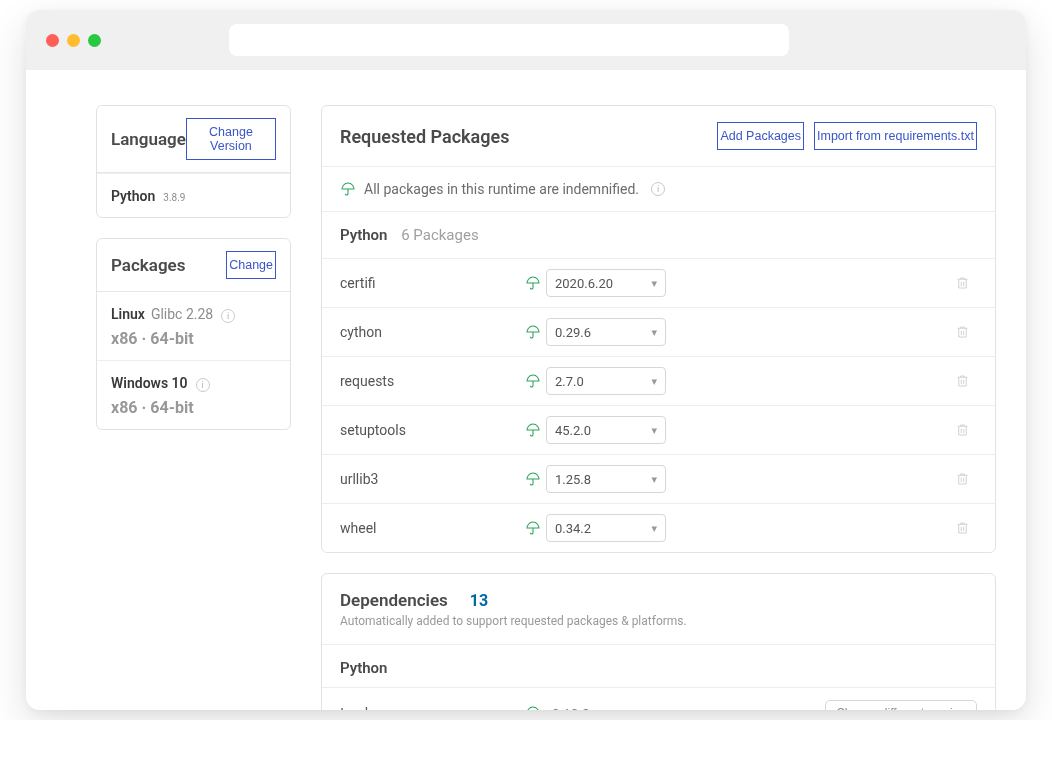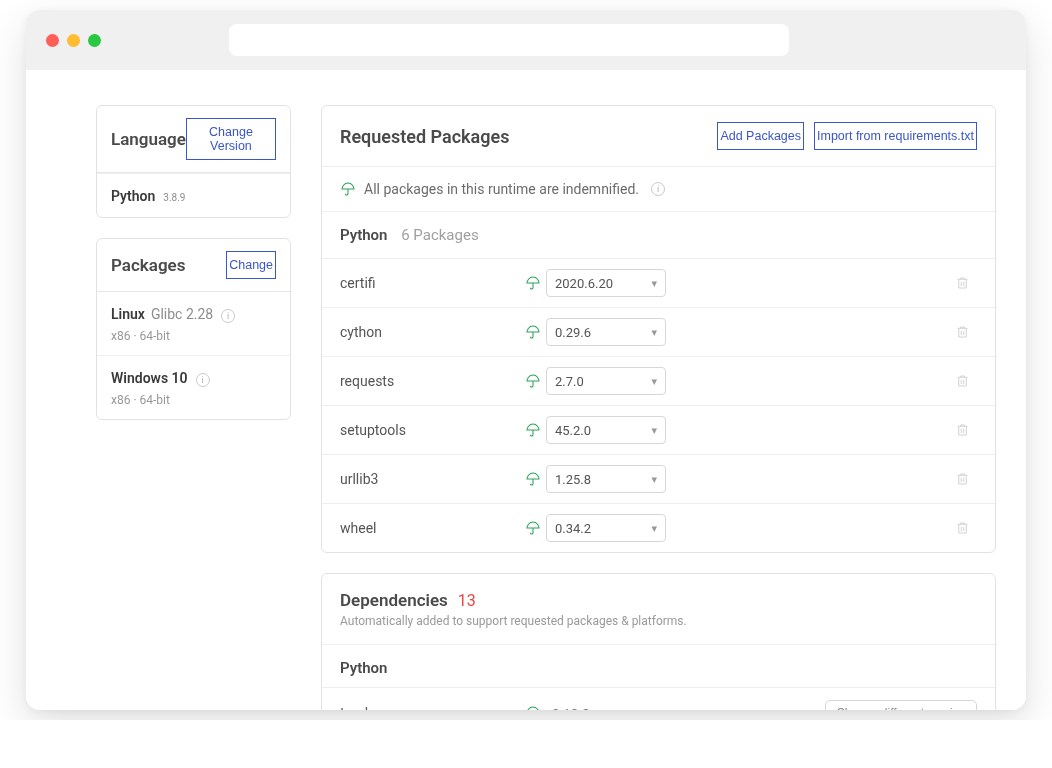--- a/index.html
+++ b/index.html
@@ -88,21 +88,21 @@
   .card-row {
     padding: 12px 14px;
     border-top: 1px solid #eee;
   }
   .card-row:first-of-type { border-top: none; }
   .lang-name { font-weight: 600; font-size: 14px; color: #3a3a3a; }
   .lang-ver { font-size: 10px; color: #8d8d8d; margin-left: 4px; }
 
   .platform-name { font-weight:600; font-size:14px; color:#3a3a3a; }
   .platform-sub { font-size:14px; color:#8d8d8d; margin-left:2px; }
-  .platform-arch { font-size:12px; color:#989898; margin-top:6px; }
+  .platform-arch { font-size:16px; color:#989898; margin-top:6px;font-weight:bold; }
 
   .main-card { border:1px solid #e2e2e2; border-radius:6px; margin-bottom:20px; background:#fff; }
   .main-header {
     display:flex; align-items:center; justify-content:space-between;
     padding: 16px 18px; border-bottom:1px solid #eee;
   }
   .main-title { font-size:18px; font-weight:600; color:#4a4a4a; }
   .header-actions { display:flex; gap:10px; }
   .indemnified-bar {
     display:flex; align-items:center; gap:8px;
@@ -131,21 +131,21 @@
     width: 120px; height: 28px;
     border:1px solid #d7d7d7; border-radius:4px;
     padding: 0 8px;
     display:flex; align-items:center; justify-content:space-between;
     font-size:13px; color:#555; cursor:pointer; background:#fff;
   }
   .chev { color:#999; font-size:11px; }
 
   .dep-header { padding:16px 18px 4px 18px; }
   .dep-title { font-size:17px; font-weight:600; color:#4a4a4a; }
-  .dep-count { color:#ef4444; font-weight:400; margin-left:6px; }
+  .dep-count { color:#0369a1; font-weight:700; margin-left:18px; }
   .dep-sub { font-size:12px; color:#9a9a9a; margin-top:4px; }
   .dep-section-label { padding:14px 18px 10px 18px; font-weight:600; color:#4a4a4a; font-size:15px; border-top:1px solid #eee; margin-top:12px;}
   .dep-row {
     display:flex; align-items:center;
     padding:12px 18px;
     border-top:1px solid #eee;
   }
   .dep-row .ver-plain { font-size:13.5px; color:#777; margin-left:6px; }
 
   .info-icon {

